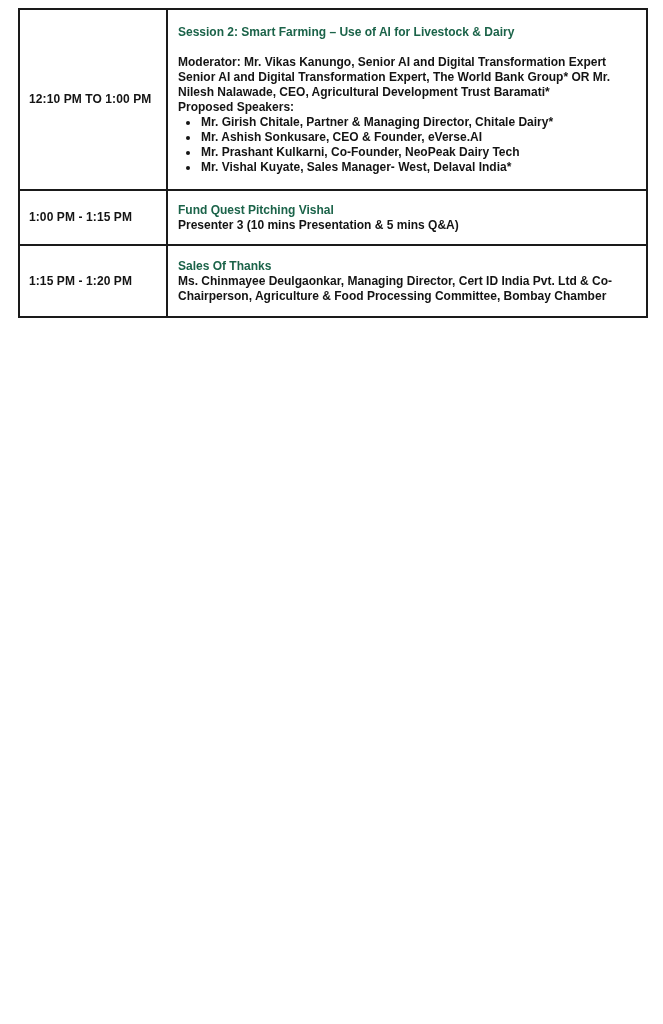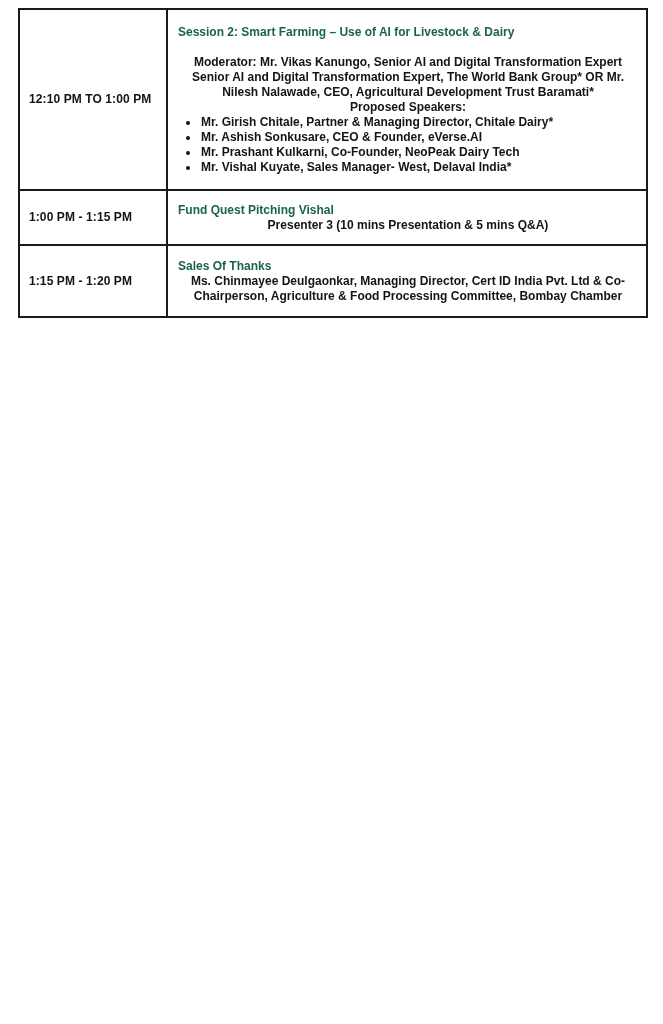--- a/index.html
+++ b/index.html
@@ -46,21 +46,20 @@
     padding-top: 15px;
   }
   .session-title {
     color: #1b6349;
   }
   .gap-line {
     height: 15px;
   }
   .paragraph {
     color: #141414;
-    text-align: center;
   }
   .speakers-list {
     margin: 0;
     padding: 0 0 0 22px;
     list-style-type: disc;
   }
   .speakers-list li {
     padding-left: 1px;
   }
   .row-1 { height: 181px; }

